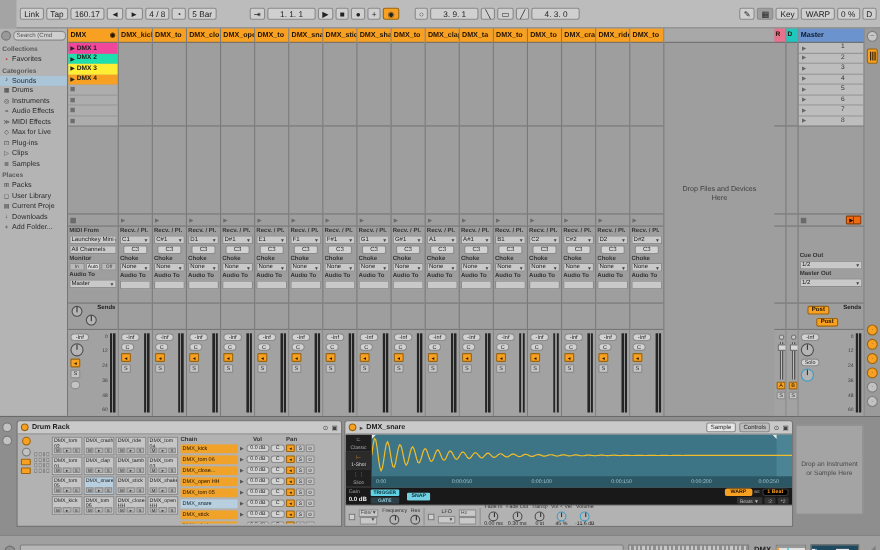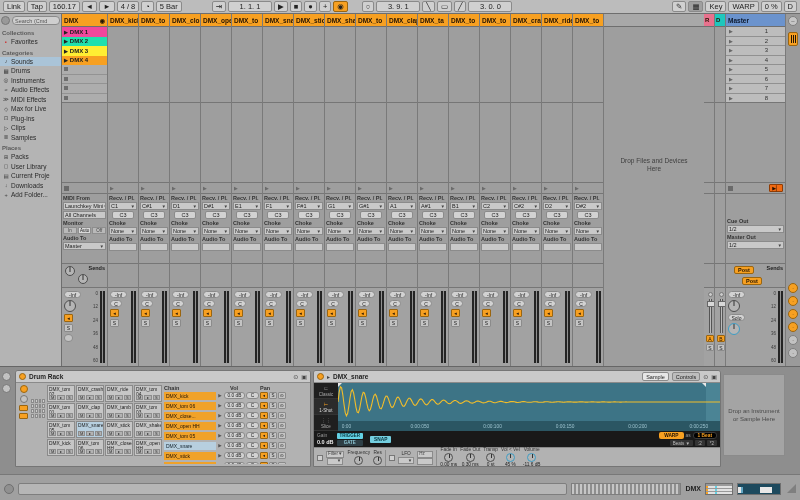--- a/index.html
+++ b/index.html
@@ -1,19 +1,19 @@
 <!DOCTYPE html>
 <html><head>
 <meta charset="utf-8">
 <style>
   *{margin:0;padding:0;box-sizing:border-box;font-family:"Liberation Sans",sans-serif;}
   html,body{background:#777;}
   #root{width:800px;height:500px;background:#a4a4a4;position:relative;overflow:hidden;color:#1d1d1d;-webkit-font-smoothing:antialiased;}
   
-  #toolbar{height:14px;background:#bcbcbc;border-bottom:1px solid #6e6e6e;display:flex;align-items:center;gap:2px;padding:0 3px;font-size:7.5px;}
+  #toolbar{height:26px;background:#bcbcbc;border-bottom:1px solid #6e6e6e;display:flex;align-items:center;gap:2px;padding:0 3px;font-size:7.5px;margin-left:15px;}
   .tbtn{height:11px;min-width:12px;padding:0 3px;background:#d0d0d0;border:1px solid #8a8a8a;border-radius:2px;display:flex;align-items:center;justify-content:center;font-size:7.5px;color:#222;white-space:nowrap;}
   .tbtn.lit{background:#f7a021;border-color:#9a6510;}
   .tbtn.dark{background:#9f9f9f;}
   .tsp{width:10px;} .tsp2{width:26px;}
   
   #main{height:352px;display:flex;background:#9e9e9e;}
   
   #browser{width:62px;background:#b4b4b4;border-right:1px solid #6e6e6e;font-size:6.5px;overflow:hidden;}
   #bsearch{display:flex;align-items:center;gap:2px;padding:2px 1px;}
   #bsearch .circ{width:9px;height:9px;border-radius:50%;background:#999;border:1px solid #777;flex:none;}
@@ -217,21 +217,21 @@
     <div class="tbtn" style="min-width:44px">3. 9. 1</div>
     <div class="tbtn">
         <span>╲</span>
       </div>
     <div class="tbtn">
         <span>▭</span>
       </div>
     <div class="tbtn">
         <span>╱</span>
       </div>
-    <div class="tbtn" style="min-width:44px">3. 0. 0</div>
+    <div class="tbtn" style="min-width:44px">4. 3. 0</div>
     <div style="margin-left:auto"></div>
     <div class="tbtn">
         <span>✎</span>
       </div>
     <div class="tbtn dark">
         <span>▦</span>
       </div>
     <div class="tbtn">Key</div>
     <div class="tbtn">WARP</div>
     <div class="tbtn">0 %</div>

